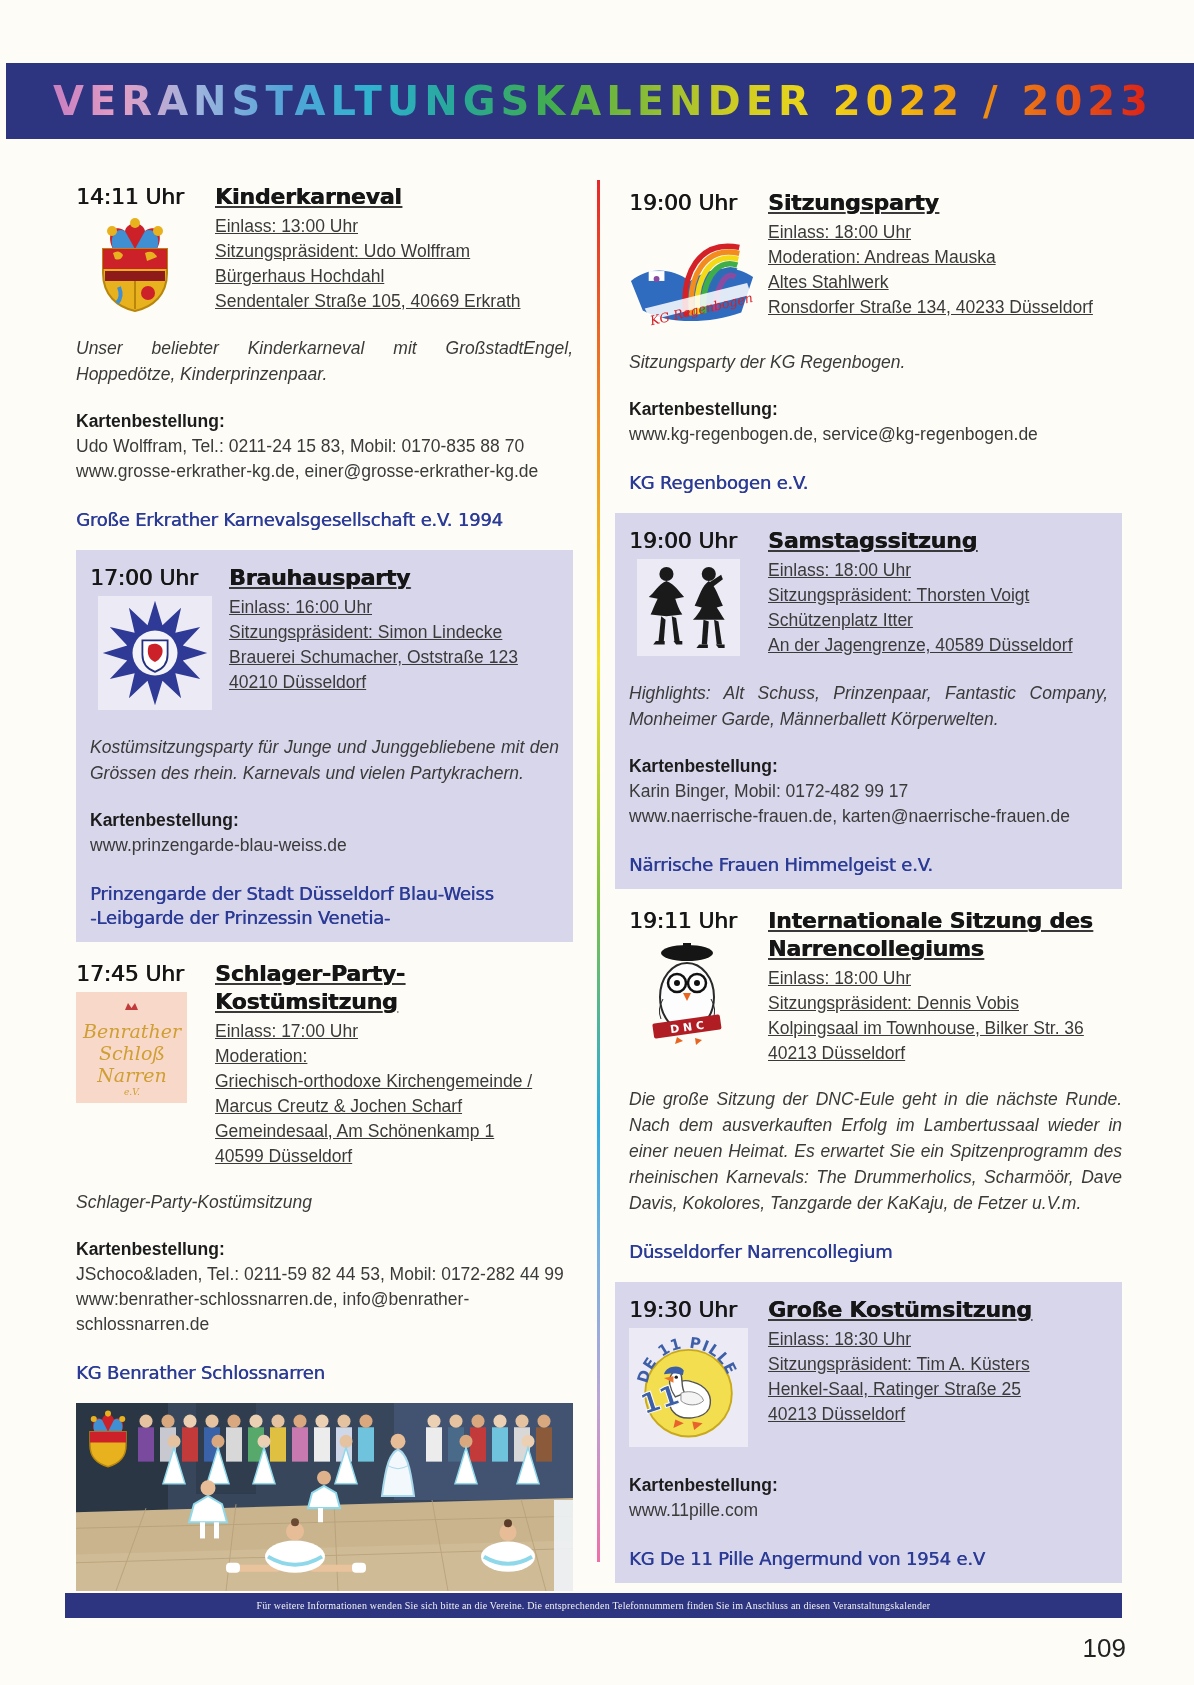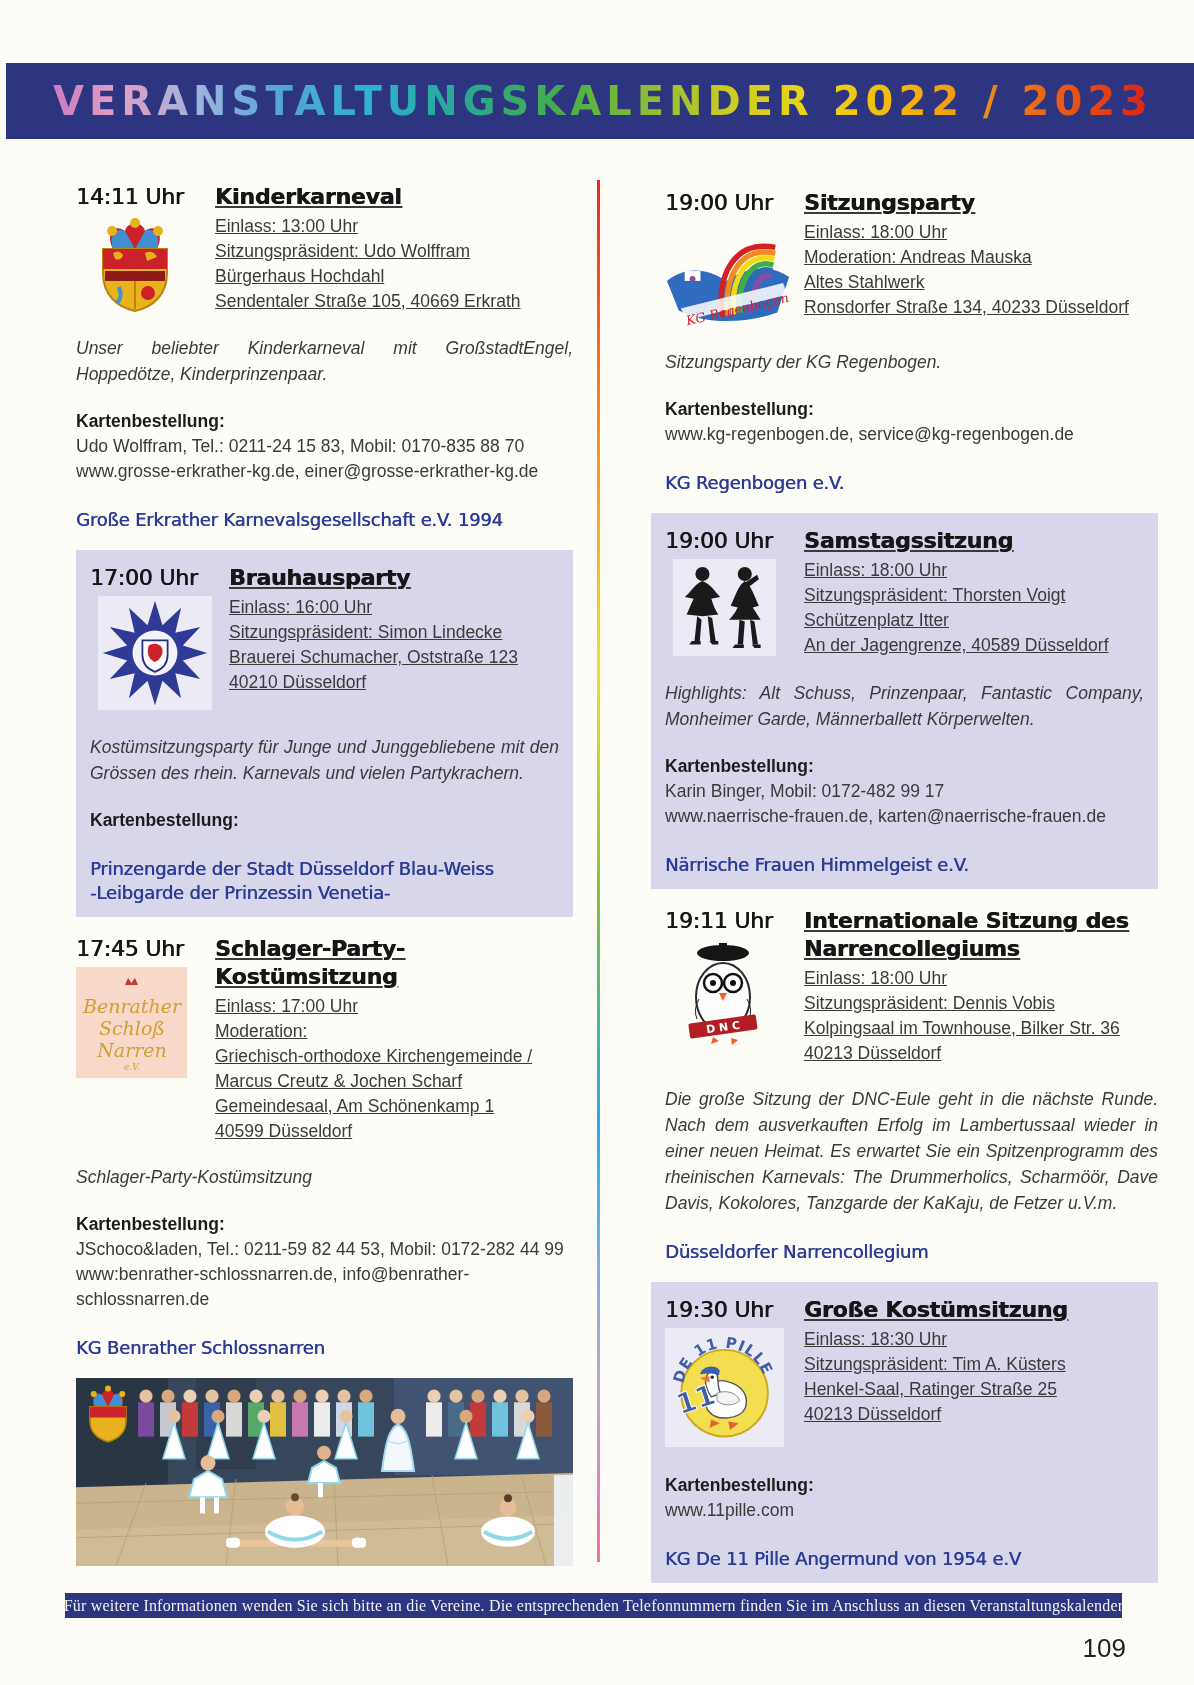--- a/index.html
+++ b/index.html
@@ -13,21 +13,21 @@
   .banner-title{font-family:"DejaVu Sans",sans-serif;font-weight:bold;font-size:40px;letter-spacing:5px;
           white-space:nowrap;
           background:linear-gradient(90deg,#c77fc0 0%,#e39ec4 6%,#9fb4dd 13%,#53a4d8 21%,#2fb3cf 29%,
                      #27a794 37%,#45ad4a 46%,#8abc36 54%,#c9cb24 61%,#ecd51b 69%,#f2b70e 77%,
                      #ee8c12 85%,#e65217 93%,#da2017 100%);
           -webkit-background-clip:text;background-clip:text;color:transparent;}
 
   
   .col{position:absolute;top:175px;}
   .col-left{left:76px;width:497px;padding-top:8px;}
-  .col-right{left:651px;width:507px;padding-top:14px;}
+  .col-right{left:615px;width:507px;padding-top:14px;}
   .col > * + *{margin-top:18px;}
   .col-right > .event{margin-left:14px;}
   .event-box .event{margin-left:0;margin-top:0;}
   .event-box{background:#d8d6ea;padding:14px 14px 12px;}
 
   .ev-grid{display:flex;}
   .ev-left{width:139px;flex:0 0 139px;}
   .ev-main{flex:1;min-width:0;text-decoration:underline;}
   .ev-time,.ev-title{font-family:"DejaVu Sans",sans-serif;font-size:22px;line-height:28px;color:#161616;
           text-shadow:0.6px 0 0 #161616;letter-spacing:-0.2px;}
@@ -49,21 +49,21 @@
   .divider{position:absolute;left:597px;top:180px;width:3px;height:1382px;
         background:linear-gradient(180deg,#e8262a 0%,#f09022 18%,#f3df25 35%,#7dc242 52%,
                    #2aabe2 68%,#79b0e0 78%,#b9a6d8 88%,#ef6fa8 100%);}
 
   .photo{width:497px;height:188px;overflow:hidden;}
   .photo svg{display:block;}
 
   
   .footer-bar{position:absolute;left:65px;top:1593px;width:1057px;height:25px;background:#2d3480;
         display:flex;align-items:center;justify-content:center;}
-  .footer-note{font-family:"Liberation Serif",serif;font-size:16px;color:#f2f2f2;letter-spacing:0.2px;white-space:nowrap;}
+  .footer-note{font-family:"Liberation Serif",serif;font-size:10px;color:#f2f2f2;letter-spacing:0.2px;white-space:nowrap;}
   .page-number{position:absolute;right:68px;top:1633px;font-size:26px;color:#222;font-family:"Liberation Sans",sans-serif;}
 </style>
 </head>
 <body>
 
 <div class="page">
 
   <div class="banner">
     <h1 class="banner-title">VERANSTALTUNGSKALENDER 2022 / 2023</h1>
   </div>
@@ -127,20 +127,21 @@
           <div class="ev-main">
             <h3 class="ev-title">Brauhausparty</h3>
             <p class="detail">Einlass: 16:00 Uhr</p>
             <p class="detail">Sitzungspräsident: Simon Lindecke</p>
             <p class="detail">Brauerei Schumacher, Oststraße 123</p>
             <p class="detail">40210 Düsseldorf</p>
           </div>
         </div>
         <p class="desc">Kostümsitzungsparty für Junge und Junggebliebene mit den Grössen des rhein. Karnevals und vielen Partykrachern.</p>
         <p class="order-label">Kartenbestellung:</p>
+        <p class="order-line">www.prinzengarde-blau-weiss.de</p>
         <h4 class="club">Prinzengarde der Stadt Düsseldorf Blau-Weiss</h4>
         <h4 class="club l2">-Leibgarde der Prinzessin Venetia-</h4>
       </section>
     </div>
 
     <section class="event">
       <div class="ev-grid">
         <div class="ev-left">
           <div class="ev-time">17:45 Uhr</div>
           <div class="ev-logo">

